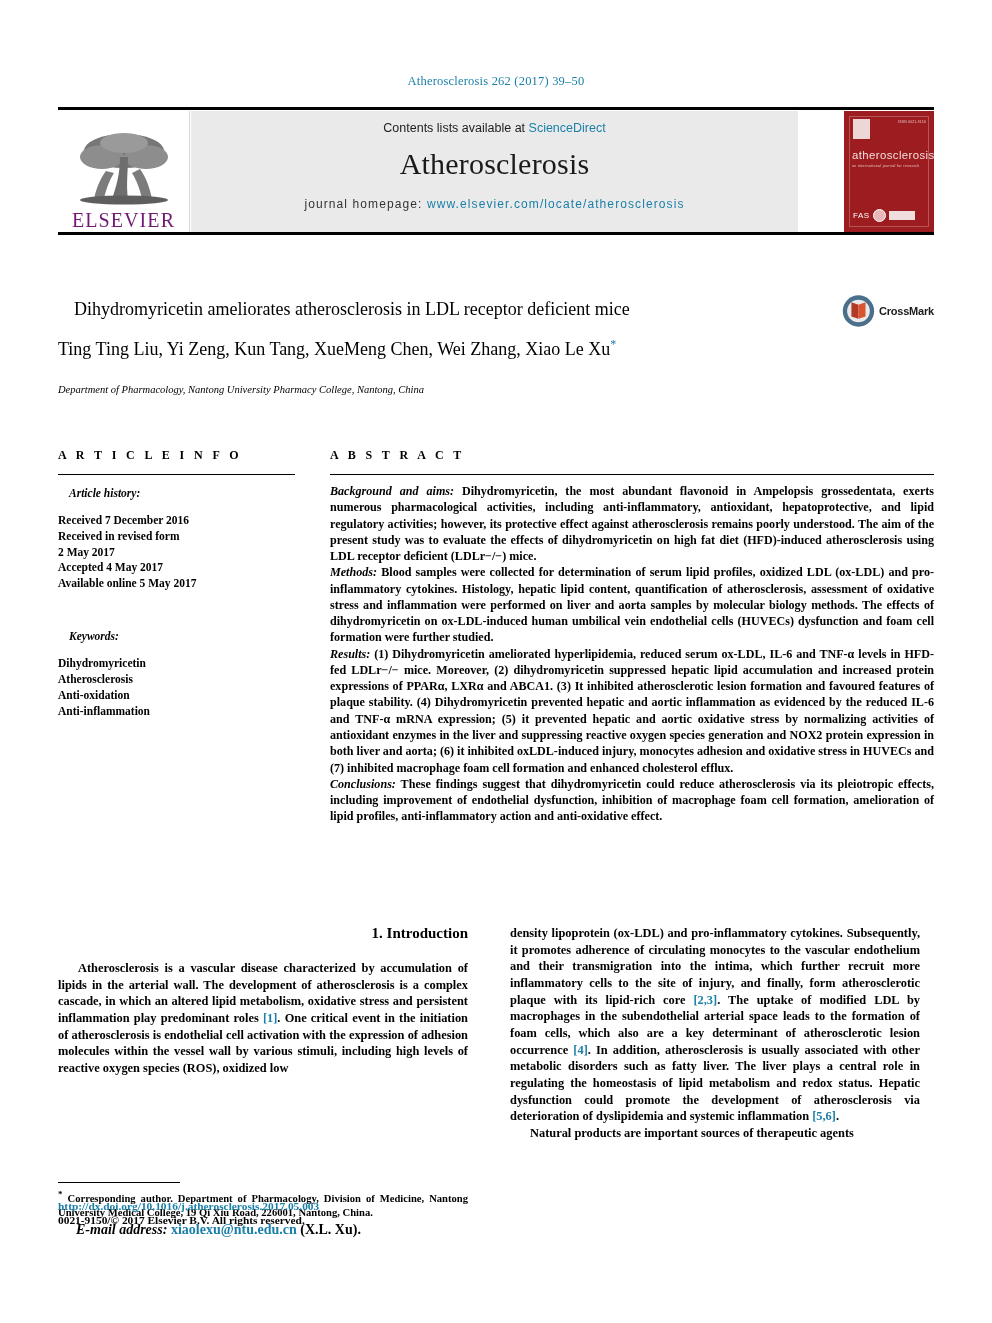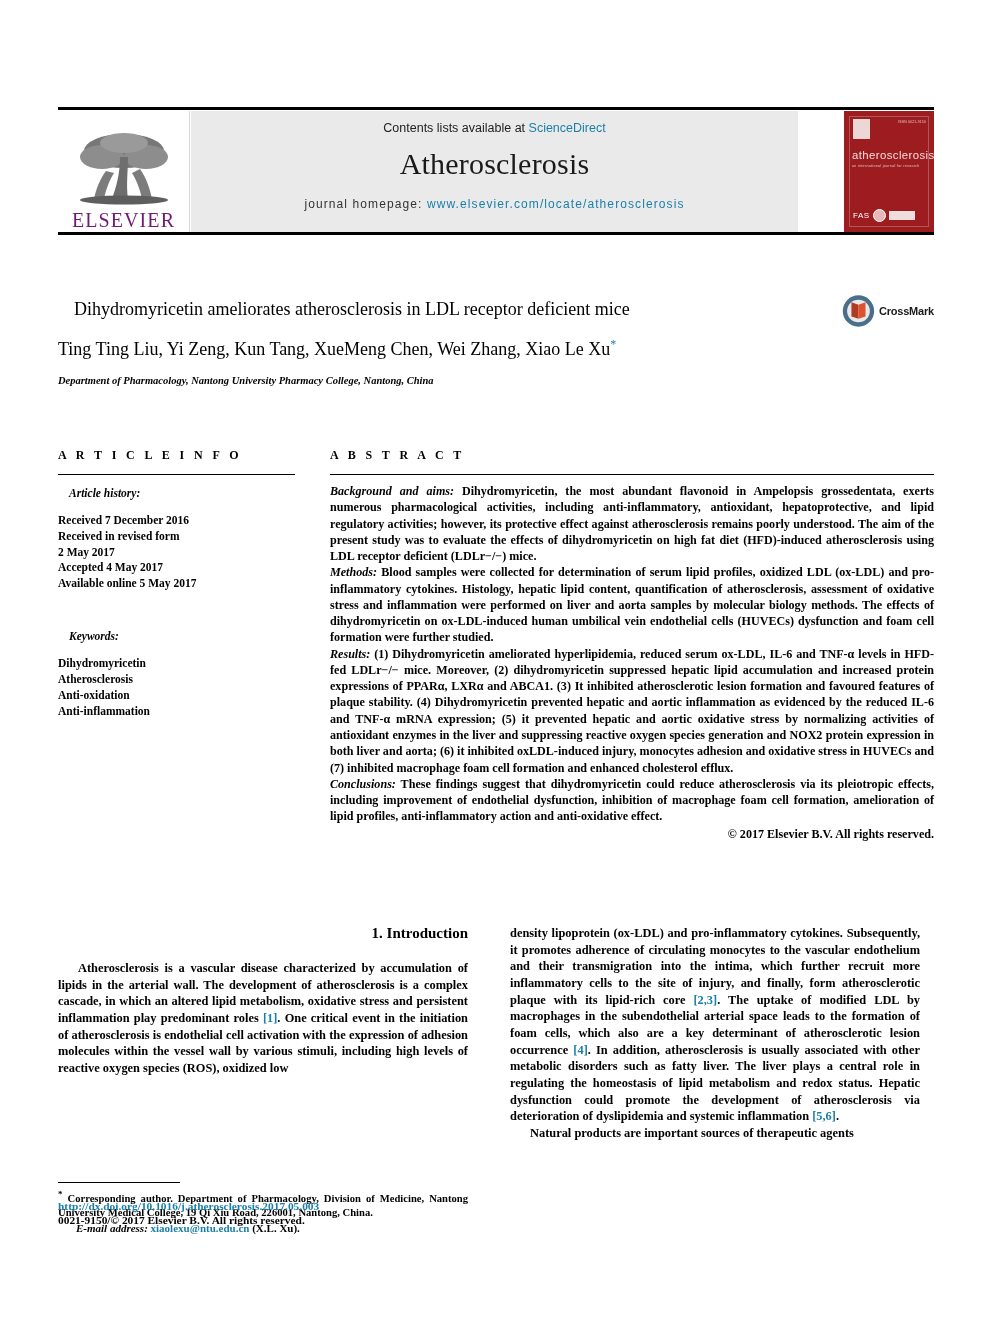--- a/index.html
+++ b/index.html
@@ -201,24 +201,24 @@
     margin-top: 16px;
     font-size: 18px;
     color: #000;
   }
   .authors .star {
     color: #1a7fa8;
     font-size: 12px;
     vertical-align: super;
   }
   .affiliation {
-    margin-top: 15px;
+    margin-top: 24px;
     font-size: 10.5px;
     font-style: italic;
-    font-weight: bold;
+    font-weight: normal;
     color: #000;
   }
   .crossmark {
     position: absolute;
     top: 3px;
     right: 0;
     width: 92px;
     height: 50px;
     display: flex;
     align-items: center;
@@ -341,21 +341,21 @@
   }
   .foot-p {
     font-size: 10.6px;
     line-height: 1.36;
     margin: 0;
     text-align: justify;
     font-weight: bold;
   }
   .foot-p .star { font-size: 9px; vertical-align: super; }
   .foot-email {
-    font-size: 11px;
+    font-size: 14px;
     margin: 2px 0 16px 0;
     text-indent: 18px;
     font-weight: bold;
   }
   .foot-email i { font-style: italic; }
   .mail { color: #1a7fa8; }
 
   .doi-block {
     position: absolute;
     top: 1200px;
@@ -372,20 +372,21 @@
     font-size: 11.4px;
     margin: 2px 0 0 0;
     font-weight: bold;
   }
 </style>
 </head>
 <body>
 
 <div class="page">
 
+  <div class="running-head">Atherosclerosis 262 (2017) 39–50</div>
 
   <div class="masthead">
     <div class="mast-rule-top"></div>
 
     <div class="elsevier-box">
       <svg class="els-tree" width="96" height="82" viewBox="0 0 96 82">
         <g fill="#4d4d4d">
           <ellipse cx="48" cy="24" rx="40" ry="17" fill="#777"></ellipse>
           <ellipse cx="26" cy="30" rx="22" ry="12" fill="#8d8d8d"></ellipse>
           <ellipse cx="70" cy="30" rx="22" ry="12" fill="#8d8d8d"></ellipse>
@@ -467,21 +468,20 @@
       <hr class="hr-thin">
 
       <p class="abs-p"><span class="lead">Background and aims:</span><span> Dihydromyricetin, the most abundant flavonoid in Ampelopsis grossedentata, exerts numerous pharmacological activities, including anti-inflammatory, antioxidant, hepatoprotective, and lipid regulatory activities; however, its protective effect against atherosclerosis remains poorly understood. The aim of the present study was to evaluate the effects of dihydromyricetin on high fat diet (HFD)-induced atherosclerosis using LDL receptor deficient (LDLr−/−) mice.</span></p>
 
       <p class="abs-p"><span class="lead">Methods:</span><span> Blood samples were collected for determination of serum lipid profiles, oxidized LDL (ox-LDL) and pro-inflammatory cytokines. Histology, hepatic lipid content, quantification of atherosclerosis, assessment of oxidative stress and inflammation were performed on liver and aorta samples by molecular biology methods. The effects of dihydromyricetin on ox-LDL-induced human umbilical vein endothelial cells (HUVECs) dysfunction and foam cell formation were further studied.</span></p>
 
       <p class="abs-p"><span class="lead">Results:</span><span> (1) Dihydromyricetin ameliorated hyperlipidemia, reduced serum ox-LDL, IL-6 and TNF-α levels in HFD-fed LDLr−/− mice. Moreover, (2) dihydromyricetin suppressed hepatic lipid accumulation and increased protein expressions of PPARα, LXRα and ABCA1. (3) It inhibited atherosclerotic lesion formation and favoured features of plaque stability. (4) Dihydromyricetin prevented hepatic and aortic inflammation as evidenced by the reduced IL-6 and TNF-α mRNA expression; (5) it prevented hepatic and aortic oxidative stress by normalizing activities of antioxidant enzymes in the liver and suppressing reactive oxygen species generation and NOX2 protein expression in both liver and aorta; (6) it inhibited oxLDL-induced injury, monocytes adhesion and oxidative stress in HUVECs and (7) inhibited macrophage foam cell formation and enhanced cholesterol efflux.</span></p>
 
       <p class="abs-p"><span class="lead">Conclusions:</span><span> These findings suggest that dihydromyricetin could reduce atherosclerosis via its pleiotropic effects, including improvement of endothelial dysfunction, inhibition of macrophage foam cell formation, amelioration of lipid profiles, anti-inflammatory action and anti-oxidative effect.</span></p>
 
-      <p class="copyright">© 2017 Elsevier B.V. All rights reserved.</p>
     </div>
   </div>
 
   <div class="body-cols">
     <div class="bcol left">
       <h2 class="sec-num-head">1.  Introduction</h2>
       <p class="body-p indent"><span>Atherosclerosis is a vascular disease characterized by accumulation of lipids in the arterial wall. The development of atherosclerosis is a complex cascade, in which an altered lipid metabolism, oxidative stress and persistent inflammation play predominant roles </span><span class="ref">[1]</span><span>. One critical event in the initiation of atherosclerosis is endothelial cell activation with the expression of adhesion molecules within the vessel wall by various stimuli, including high levels of reactive oxygen species (ROS), oxidized low</span></p>
     </div>
 
     <div class="bcol right">

